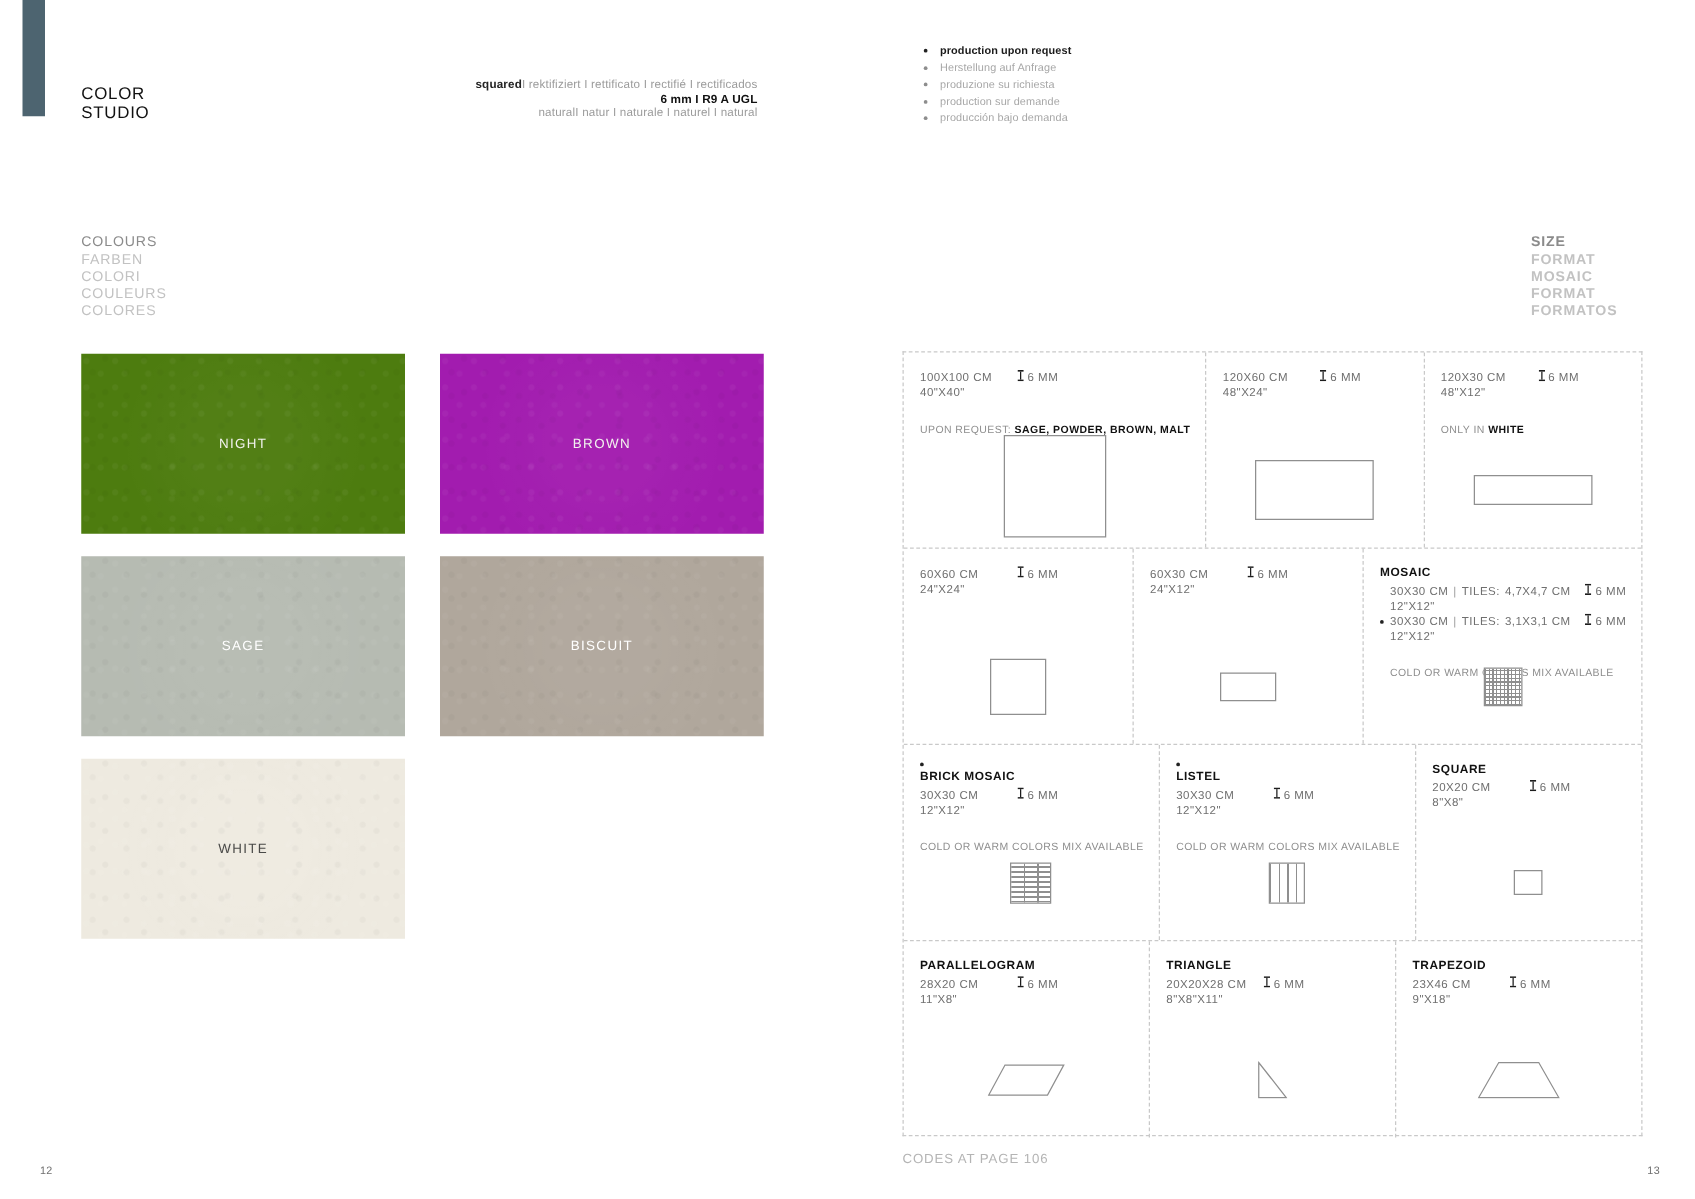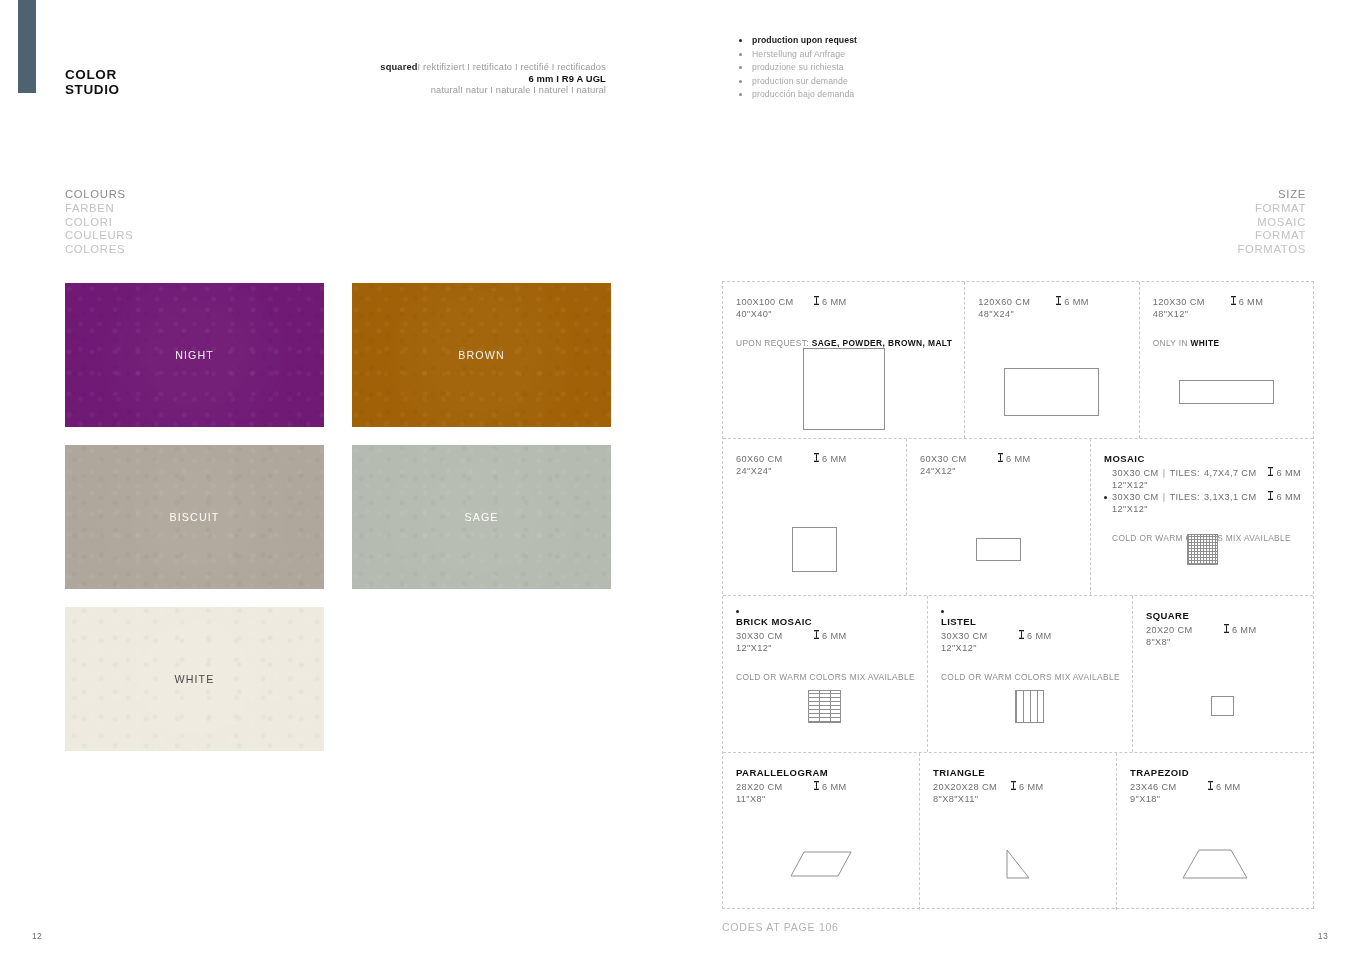--- a/index.html
+++ b/index.html
@@ -11,21 +11,21 @@
   }
   #page { position: relative; width: 1356px; height: 959px; }
 
   
   .spine {
     position: absolute; left: 18px; top: 0;
     width: 18px; height: 93px; background: #4d6470;
   }
   .brand {
     position: absolute; left: 65px; top: 68px;
-    font-size: 13.5px; font-weight: bold; letter-spacing: .6px;
+    font-size: 13.5px; font-weight: normal; letter-spacing: .6px;
     line-height: 14.5px; color: #111;
   }
   .squared-block {
     position: absolute; left: 292px; top: 62px; width: 314px;
     text-align: right; color: #9b9b9b; font-size: 9.3px;
     line-height: 11.3px; letter-spacing: .15px;
   }
   .squared-block .lead { color: #222; font-weight: bold; }
   .squared-block .mid { color: #111; font-weight: bold; font-size: 9.4px; text-align: right; }
 
@@ -38,21 +38,21 @@
   .prod-notes li:first-child { color: #1a1a1a; font-weight: bold; }
   .prod-notes li .dot {
     position: absolute; left: 0; top: 5px;
     width: 3px; height: 3px; border-radius: 50%; background: #8d8d8d;
   }
   .prod-notes li:first-child .dot { background: #222; }
 
   
   .lang-stack { position: absolute; font-size: 11.3px; line-height: 13.8px; letter-spacing: .7px; }
   #colours-title { left: 65px; top: 188px; text-align: left; }
-  #size-title { right: 50px; top: 188px; text-align: right; }
+  #size-title { right: 62px; top: 188px; text-align: left; font-weight: bold; }
   .lang-stack div { color: #c2c2c2; }
   .lang-stack div:first-child { color: #8b8b8b; }
 
   
   .swatches { position: absolute; left: 65px; top: 283px; width: 546px; }
   .sw-row { display: flex; gap: 28px; margin-bottom: 18px; }
   .swatch {
     position: relative; width: 259px; height: 144px;
     display: flex; align-items: center; justify-content: center;
   }
@@ -174,37 +174,37 @@
   <div class="lang-stack" id="size-title">
       <div>SIZE</div>
       <div>FORMAT</div>
       <div>MOSAIC</div>
       <div>FORMAT</div>
       <div>FORMATOS</div>
     </div>
 
   <div class="swatches" id="swatches">
       <div class="sw-row">
-        <div class="swatch" style="background:#701a75">
+        <div class="swatch" style="background:#4d7c0f">
           <div class="tex"></div>
           <div class="sw-label" style="color:#f2f2ee">NIGHT</div>
         </div>
-        <div class="swatch" style="background:#a16207">
+        <div class="swatch" style="background:#a21caf">
           <div class="tex"></div>
           <div class="sw-label" style="color:#f2f2ee">BROWN</div>
         </div>
       </div>
       <div class="sw-row">
+        <div class="swatch" style="background:#b6bbb2">
+          <div class="tex"></div>
+          <div class="sw-label" style="color:#ffffff">SAGE</div>
+        </div>
         <div class="swatch" style="background:#b0a79c">
           <div class="tex"></div>
           <div class="sw-label" style="color:#ffffff">BISCUIT</div>
-        </div>
-        <div class="swatch" style="background:#b6bbb2">
-          <div class="tex"></div>
-          <div class="sw-label" style="color:#ffffff">SAGE</div>
         </div>
       </div>
       <div class="sw-row">
         <div class="swatch" style="background:#eeeae0">
           <div class="tex"></div>
           <div class="sw-label" style="color:#4a4a48">WHITE</div>
         </div>
       </div>
     </div>
 

